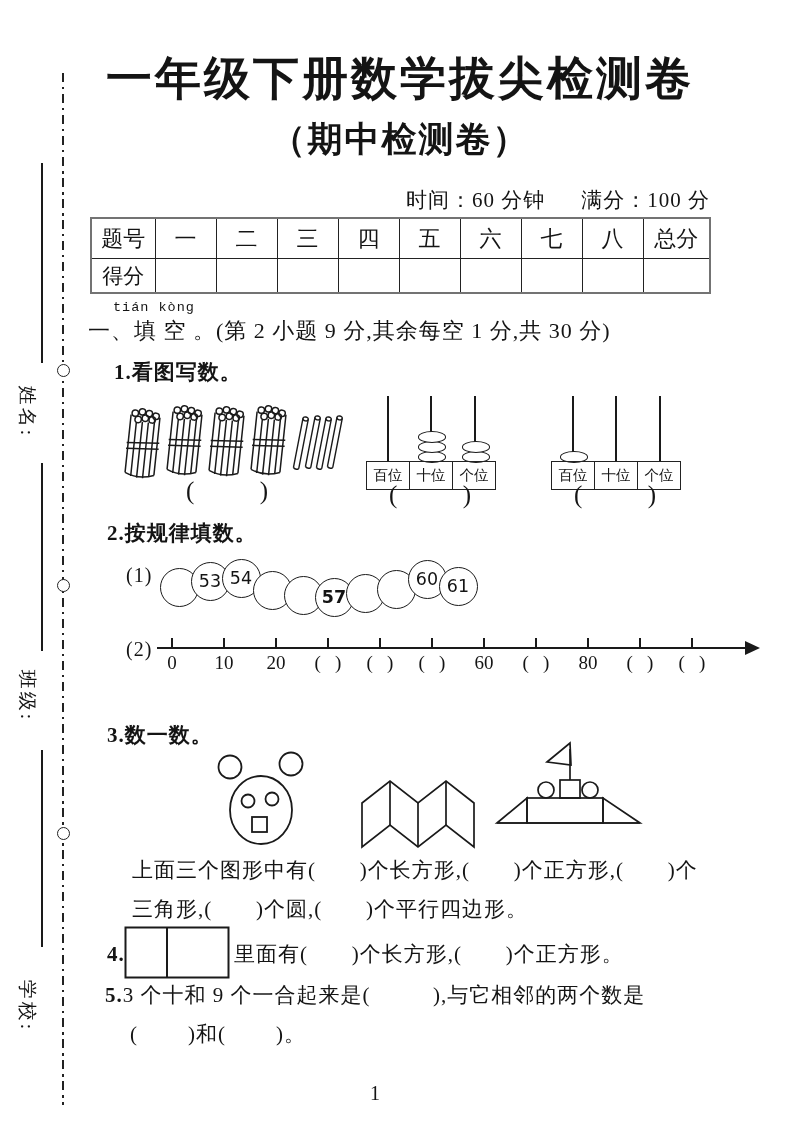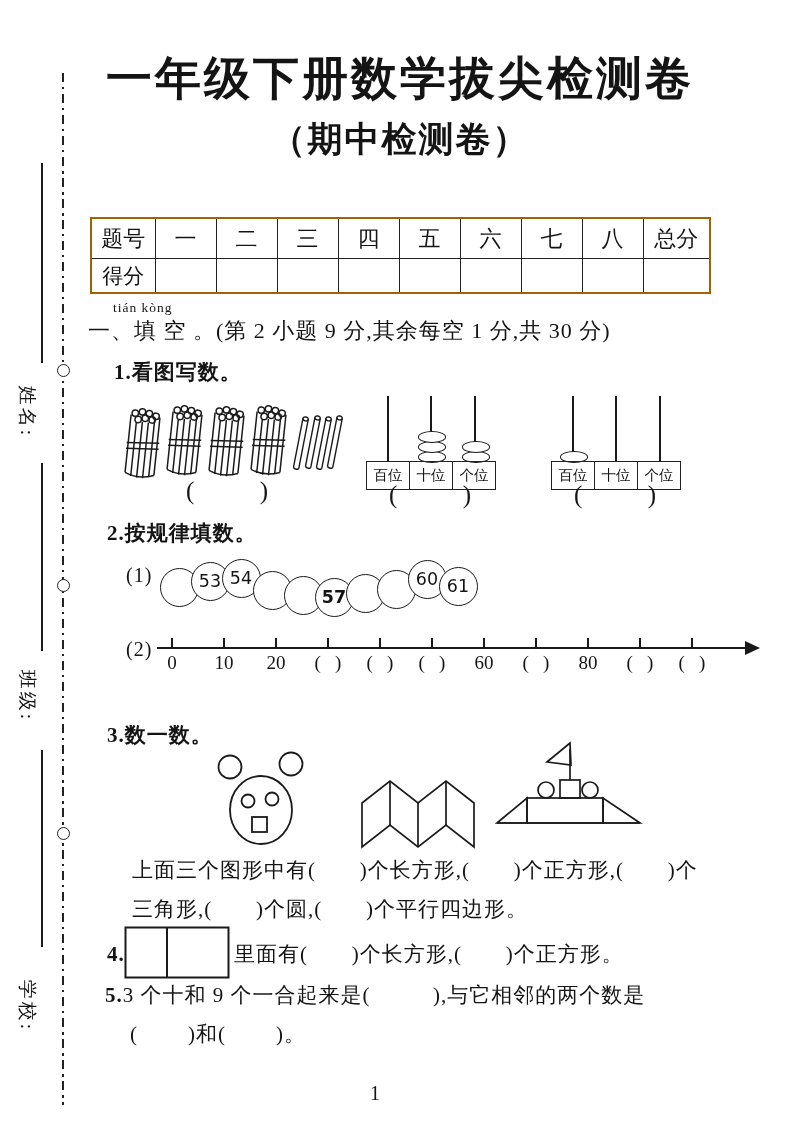--- a/index.html
+++ b/index.html
@@ -19,25 +19,25 @@
      background:repeating-linear-gradient(to bottom,#222 0 9px,transparent 9px 14px,#222 14px 16.5px,transparent 16.5px 21px);}
   .fold-circle{left:57px;width:11px;height:11px;border:1.7px solid #222;border-radius:50%;background:#fff;}
   .vline{left:41px;width:2px;background:#1a1a1a;}
   .side-label{left:15px;width:24px;height:76px;}
   .side-label span{position:absolute;left:50%;top:50%;transform:translate(-50%,-50%) rotate(90deg);
      white-space:nowrap;font-size:19px;letter-spacing:3px;}
 
   
   .score-table{position:absolute;left:90px;top:217px;width:621px;border-collapse:collapse;table-layout:fixed;}
   .score-table td{border:1.4px solid #222;text-align:center;font-size:22px;padding:0;}
-  .score-table{border:2px solid #a16207;}
+  .score-table{border:2px solid #737373;}
   .score-table tr:first-child td{height:39px;}
   .score-table tr:last-child td{height:33px;font-size:21px;}
 
-  .pinyin{left:113px;top:300px;font-size:13.5px;letter-spacing:1px;font-family:Liberation Serif, serif;}
+  .pinyin{left:113px;top:300px;font-size:13.5px;letter-spacing:1px;font-family:Liberation Mono, monospace;}
 
   
   figure{margin:0;}
   .answer-parens{display:flex;justify-content:space-between;font-size:25px;width:82px;}
 
   .abacus{width:130px;height:120px;}
   .rod{position:absolute;top:3px;width:2px;height:66px;background:#1a1a1a;}
   .bead{position:absolute;width:26px;height:9.5px;border:1.6px solid #1a1a1a;border-radius:50%;background:#fff;}
   .abacus-box{position:absolute;left:0;top:68px;width:130px;height:29px;display:flex;border:1.7px solid #222;box-sizing:border-box;}
   .abacus-cell{flex:1;border-left:1.5px solid #222;display:flex;align-items:center;justify-content:center;
@@ -79,20 +79,24 @@
     </div>
   <div class="abs side-label" style="top:658px">
       <span>班级:</span>
     </div>
   <div class="abs side-label" style="top:968px">
       <span>学校:</span>
     </div>
 
   <div class="abs subtitle">（期中检测卷）</div>
   <div class="abs title">一年级下册数学拔尖检测卷</div>
+  <div class="abs infoline">
+    <span>时间：60 分钟</span>
+    <span>满分：100 分</span>
+  </div>
 
   <table class="score-table">
     <colgroup>
       <col style="width:64px">
         <col style="width:61px">
         <col style="width:61px">
         <col style="width:61px">
       <col style="width:61px">
         <col style="width:61px">
         <col style="width:61px">

